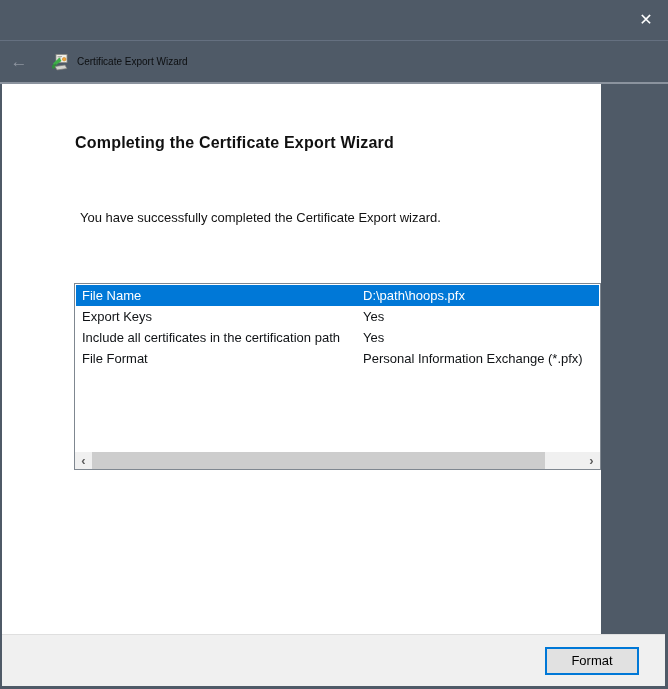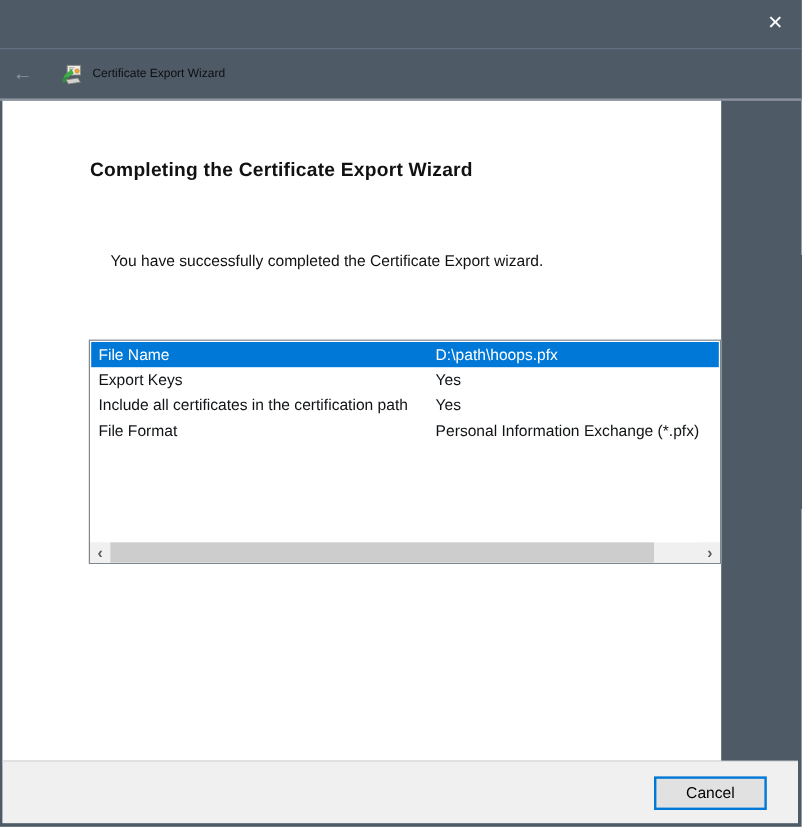--- a/index.html
+++ b/index.html
@@ -48,21 +48,21 @@
   
   .content {
     position: absolute; left: 2px; top: 84px; width: 599px; height: 550px;
     background: #ffffff;
   }
   .page-heading {
     position: absolute; left: 73px; top: 50px;
     font-size: 16px; font-weight: bold; color: #111111;
     letter-spacing: 0.2px;
   }
-  .success-text { position: absolute; left: 90px; top: 126px; color: #121212; }
+  .success-text { position: absolute; left: 78px; top: 126px; color: #121212; }
   .settings-label { position: absolute; left: 74px; top: 176px; color: #121212; }
   
   .listview {
     position: absolute; left: 72px; top: 199px; width: 527px; height: 187px;
     background: #ffffff;
     border: 1px solid #7f8790;
     overflow: hidden;
   }
   .lv-rows { position: absolute; left: 1px; top: 1px; right: 1px; }
   .lv-row { display: flex; height: 21px; line-height: 21px; width: 100%; }
@@ -164,16 +164,16 @@
         </button>
         <div class="thumb"></div>
         <button class="arrow right">
           <span>›</span>
         </button>
       </div>
     </div>
   </div>
 
   <div class="footer">
-    <button class="btn default">Cancel</button>
+    <button class="btn default">Format</button>
   </div>
 
 </div>
 
 </body></html>

